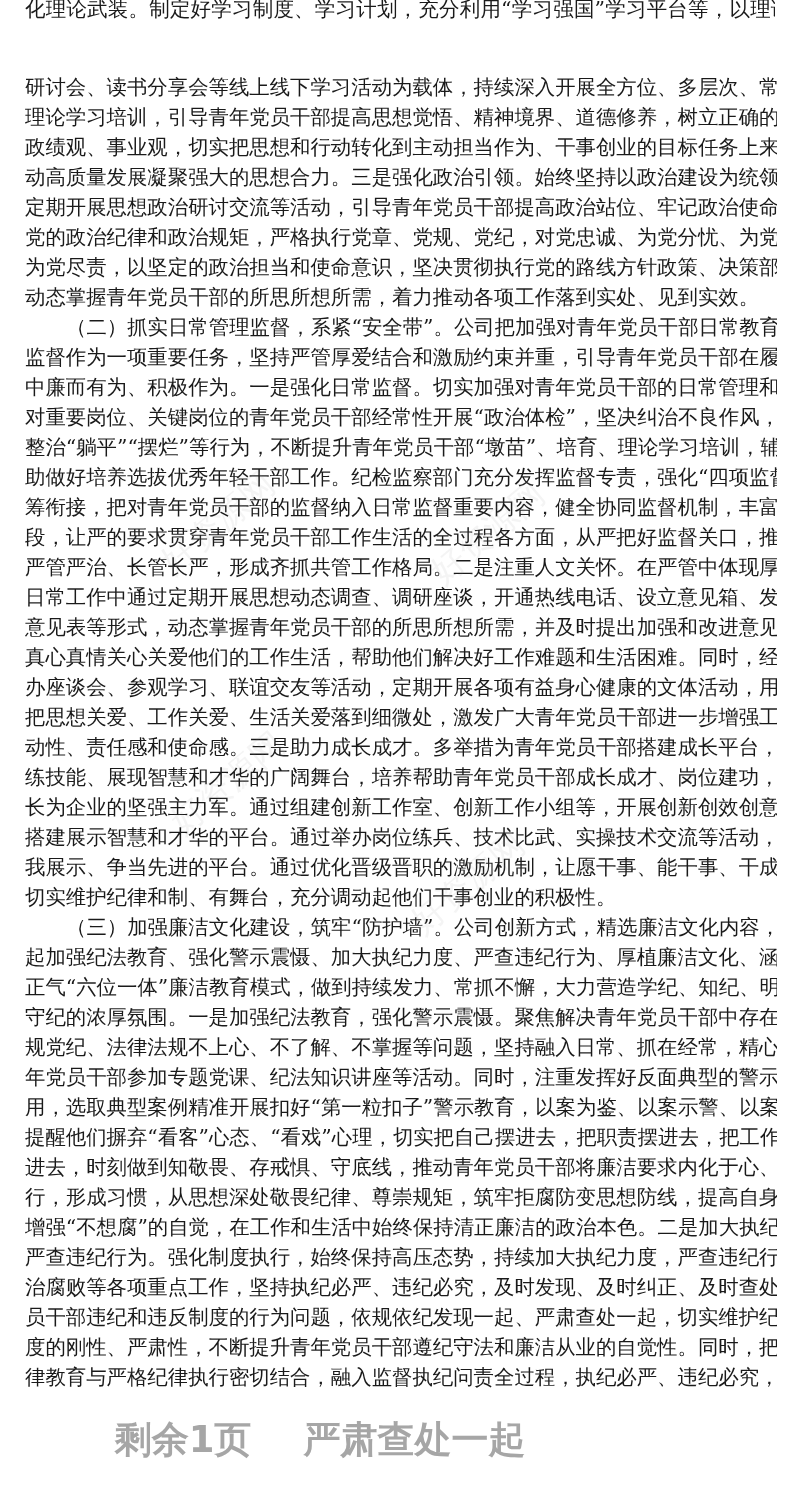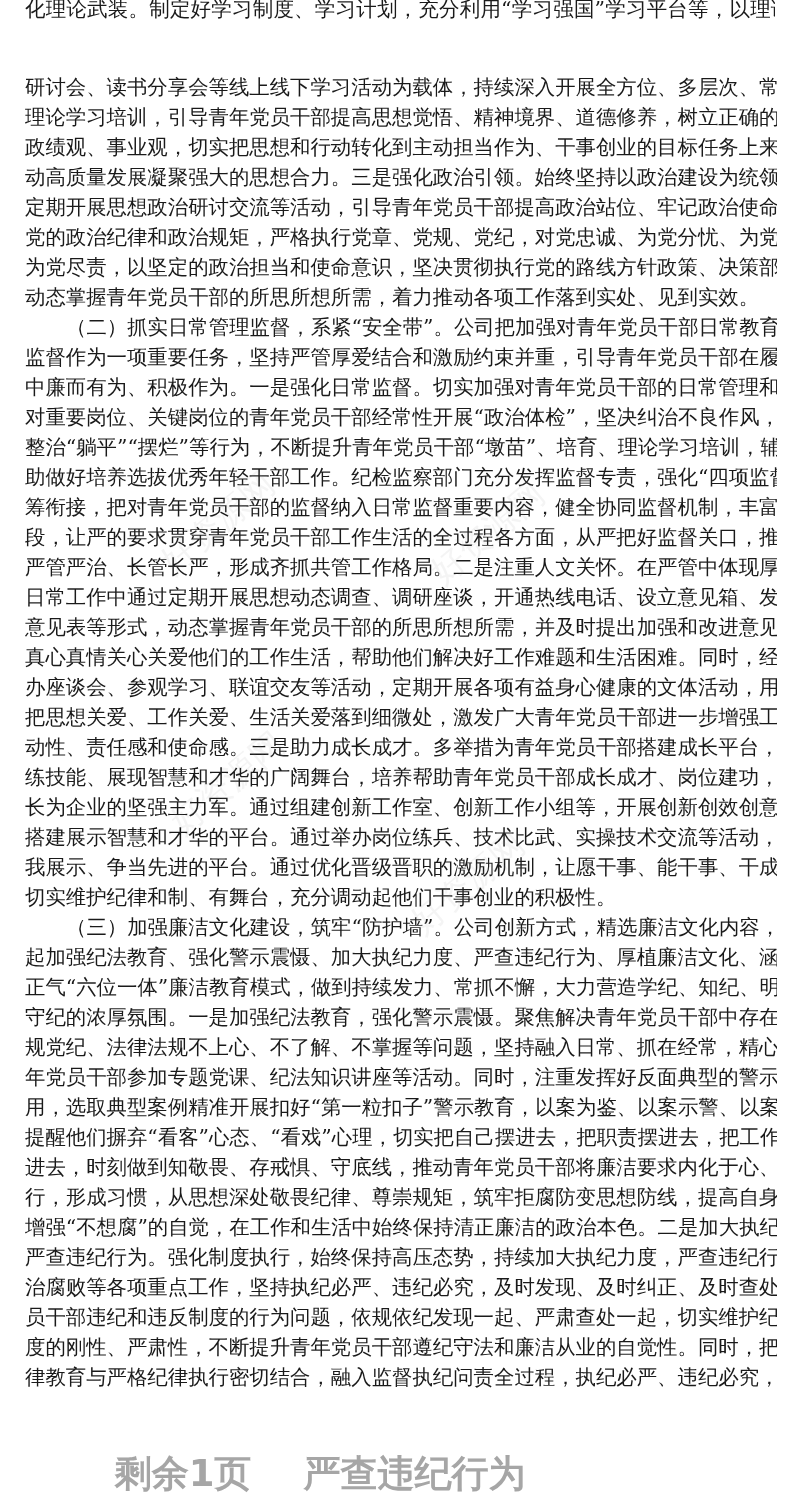--- a/index.html
+++ b/index.html
@@ -10,23 +10,23 @@
                 font-size: 20.5px; line-height: 30px; white-space: nowrap; overflow: hidden; letter-spacing: 0.2px; }
     .body-text { position: absolute; left: 25px; top: 72px; width: 752px; }
     .line { display: block; height: 30px; line-height: 30px; font-size: 20.4px;
             white-space: nowrap; overflow: hidden; text-align: justify; text-align-last: justify; }
     .line.last { text-align-last: left; }
     .line.indent { padding-left: 41px; }
     .watermark { position: absolute; color: rgba(150,150,150,0.10); font-size: 34px;
                  transform: rotate(-40deg); pointer-events: none; white-space: nowrap;
                  font-family: "DejaVu Sans", sans-serif; }
     .more-banner { position: absolute; left: 0; top: 1405px; width: 640px; height: 60px;
-                   display: flex; justify-content: center; align-items: flex-start; gap: 52px;
+                   display: flex; justify-content: center; align-items: flex-end; gap: 52px;
                    color: #a6a6a6; font-size: 37px; font-weight: bold;
-                   font-family: "DejaVu Sans", "Liberation Sans", sans-serif; margin-top: 44px; }
+                   font-family: "DejaVu Sans", "Liberation Sans", sans-serif; }
   </style>
 </head>
 <body>
 
 <div class="page">
   <div class="frag-top">化理论武装。制定好学习制度、学习计划，充分利用“学习强国”学习平台等，以理论讲座、</div>
 
   <div class="body-text" id="body-text">
       <span class="line">研讨会、读书分享会等线上线下学习活动为载体，持续深入开展全方位、多层次、常态化的</span>
       <span class="line">理论学习培训，引导青年党员干部提高思想觉悟、精神境界、道德修养，树立正确的权力观、</span>
@@ -74,15 +74,15 @@
       <span class="line">律教育与严格纪律执行密切结合，融入监督执纪问责全过程，执纪必严、违纪必究，以从严</span>
     </div>
 
   <div class="watermark" style="left:150px; top:500px;">好资源网</div>
   <div class="watermark" style="left:420px; top:510px;">好资源网</div>
   <div class="watermark" style="left:160px; top:760px;">好资源网</div>
   <div class="watermark" style="left:400px; top:860px;">好资源网</div>
 
   <div class="more-banner">
     <span>剩余1页</span>
-    <span>严查违纪行为</span>
+    <span>严肃查处一起</span>
   </div>
 </div>
 
 </body></html>

